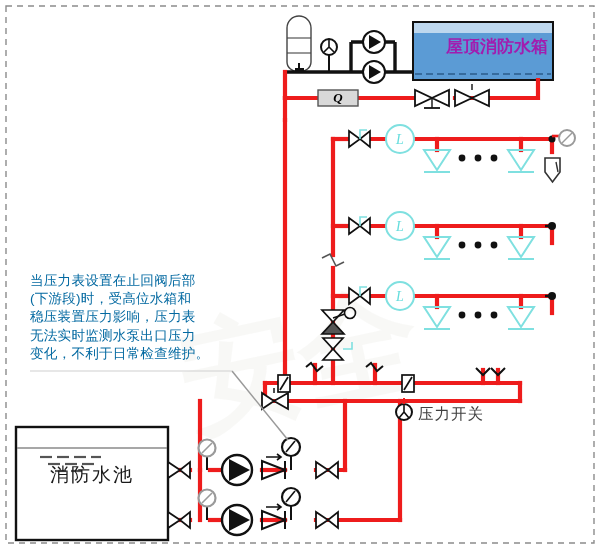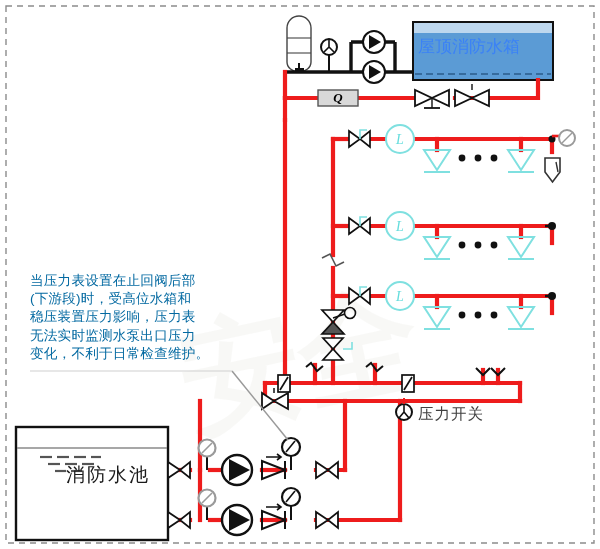--- a/index.html
+++ b/index.html
@@ -30,29 +30,29 @@
     color: #0369a1;
     letter-spacing: 0.2px;
     white-space: pre-line;
     font-family: Liberation Sans, sans-serif;
   }
   .txt-tank {
     position: absolute;
     left: 418px;
     top: 35px;
     width: 130px;
-    text-align: left;
+    text-align: right;
     font-size: 17px;
-    font-weight: normal;
-    color: #3b82f6;
+    font-weight: bold;
+    color: #a21caf;
     font-family: "DejaVu Sans", "Liberation Sans", sans-serif;
   }
   .txt-pool {
     position: absolute;
-    left: 34px;
+    left: 18px;
     top: 462px;
     width: 148px;
     text-align: center;
     font-size: 19px;
     color: #1a1a1a;
     letter-spacing: 2px;
     font-family: "DejaVu Sans", "Liberation Sans", sans-serif;
   }
   .txt-pressure-switch {
     position: absolute;

